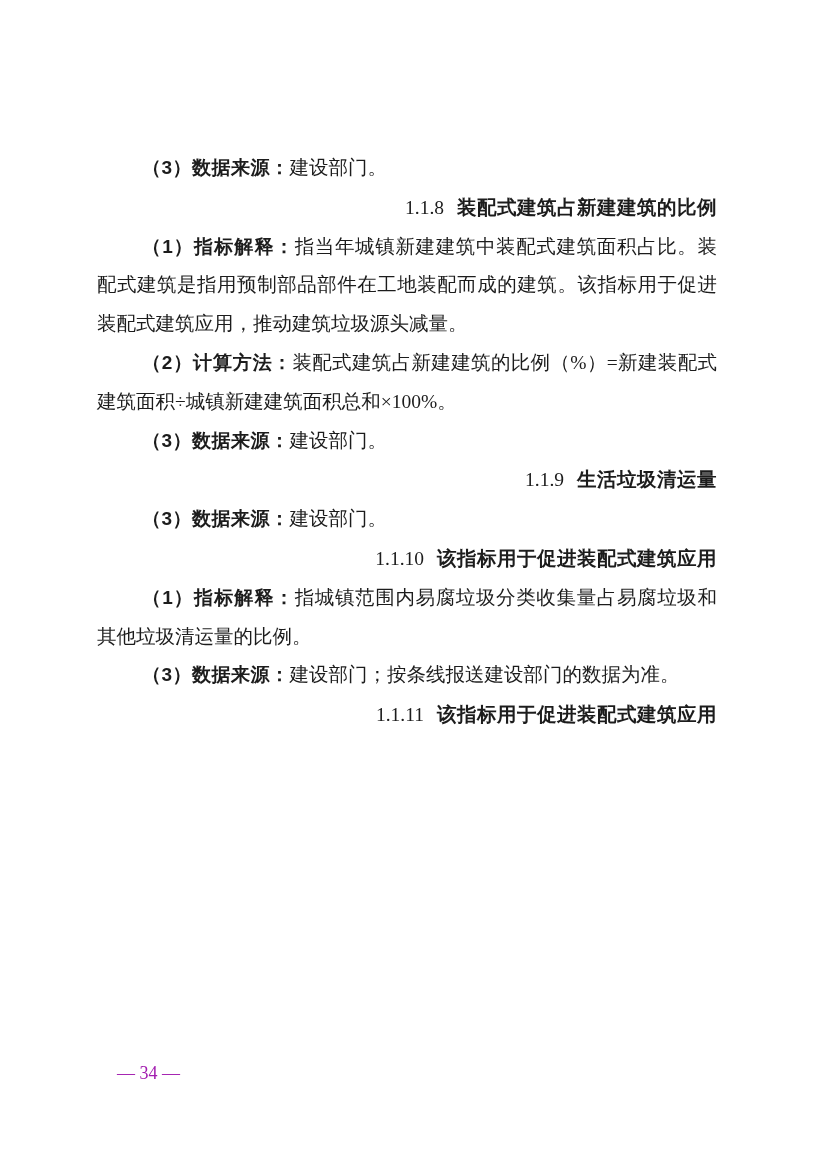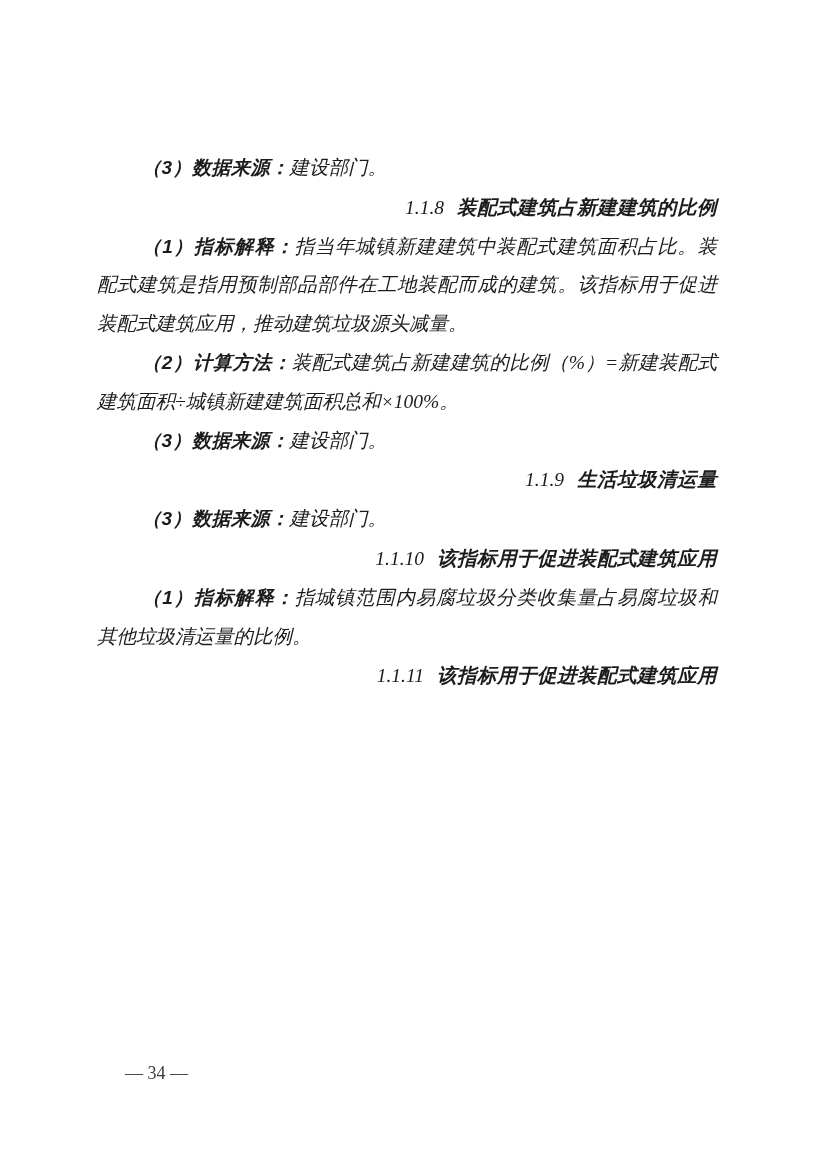--- a/index.html
+++ b/index.html
@@ -17,21 +17,20 @@
     color: #1c1c1c;
   }
   .content {
     position: absolute;
     left: 97px;
     top: 149px;
     width: 620px;
     font-size: 19.5px;
     line-height: 38.8px;
     text-align: justify;
-    font-style: italic;
   }
   p.para {
     margin: 0;
     padding: 0;
     text-indent: 45px;
   }
   
   .p-label {
     font-weight: 700;
     font-family: "Liberation Sans", "DejaVu Sans", sans-serif;
@@ -51,40 +50,41 @@
     margin-right: 13px;
   }
   .h-title {
     font-weight: 700;
     font-family: "Liberation Sans", "DejaVu Sans", sans-serif;
     font-size: 19.5px;
     letter-spacing: 0.5px;
   }
   .footer {
     position: absolute;
-    left: 125px;
+    left: 117px;
     top: 1061px;
     font-size: 18px;
     line-height: 24px;
-    color: #404040;
+    color: #a21caf;
     font-family: "Liberation Serif", "DejaVu Serif", serif;
   }
 </style>
 </head>
 <body>
 
 <div class="page">
   <div class="content" id="doc-content">
       <p class="para labeled"><span class="p-label">（3）数据来源：</span><span class="p-text">建设部门。</span></p>
       <p class="para heading"><span class="h-num">1.1.8</span><span class="h-title">装配式建筑占新建建筑的比例</span></p>
       <p class="para labeled"><span class="p-label">（1）指标解释：</span><span class="p-text">指当年城镇新建建筑中装配式建筑面积占比。装配式建筑是指用预制部品部件在工地装配而成的建筑。该指标用于促进装配式建筑应用，推动建筑垃圾源头减量。</span></p>
       <p class="para labeled"><span class="p-label">（2）计算方法：</span><span class="p-text">装配式建筑占新建建筑的比例（%）=新建装配式建筑面积÷城镇新建建筑面积总和×100%。</span></p>
       <p class="para labeled"><span class="p-label">（3）数据来源：</span><span class="p-text">建设部门。</span></p>
       <p class="para heading"><span class="h-num">1.1.9</span><span class="h-title">生活垃圾清运量</span></p>
       <p class="para labeled"><span class="p-label">（3）数据来源：</span><span class="p-text">建设部门。</span></p>
       <p class="para heading"><span class="h-num">1.1.10</span><span class="h-title">该指标用于促进装配式建筑应用</span></p>
       <p class="para labeled"><span class="p-label">（1）指标解释：</span><span class="p-text">指城镇范围内易腐垃圾分类收集量占易腐垃圾和其他垃圾清运量的比例。</span></p>
+      <p class="para labeled"><span class="p-label">（3）数据来源：</span><span class="p-text">建设部门；按条线报送建设部门的数据为准。</span></p>
       <p class="para heading"><span class="h-num">1.1.11</span><span class="h-title">该指标用于促进装配式建筑应用</span></p>
     </div>
   <div class="footer">
     <span>— 34 —</span>
   </div>
 </div>
 
 </body></html>

